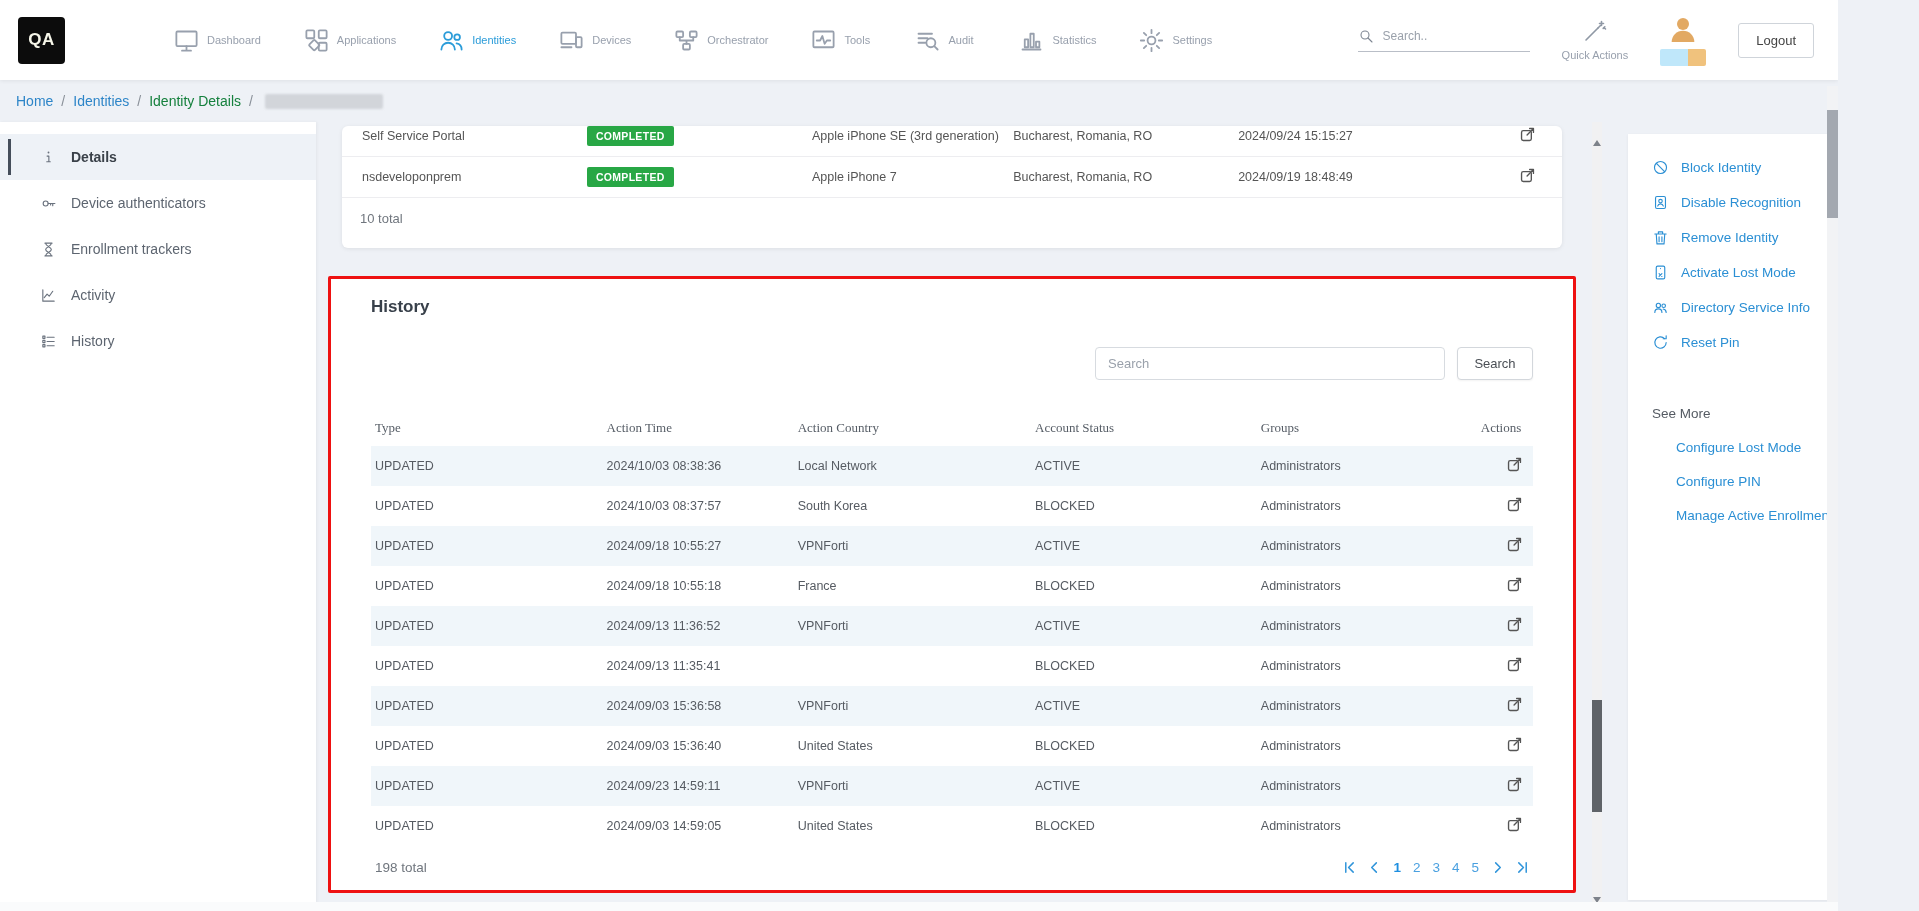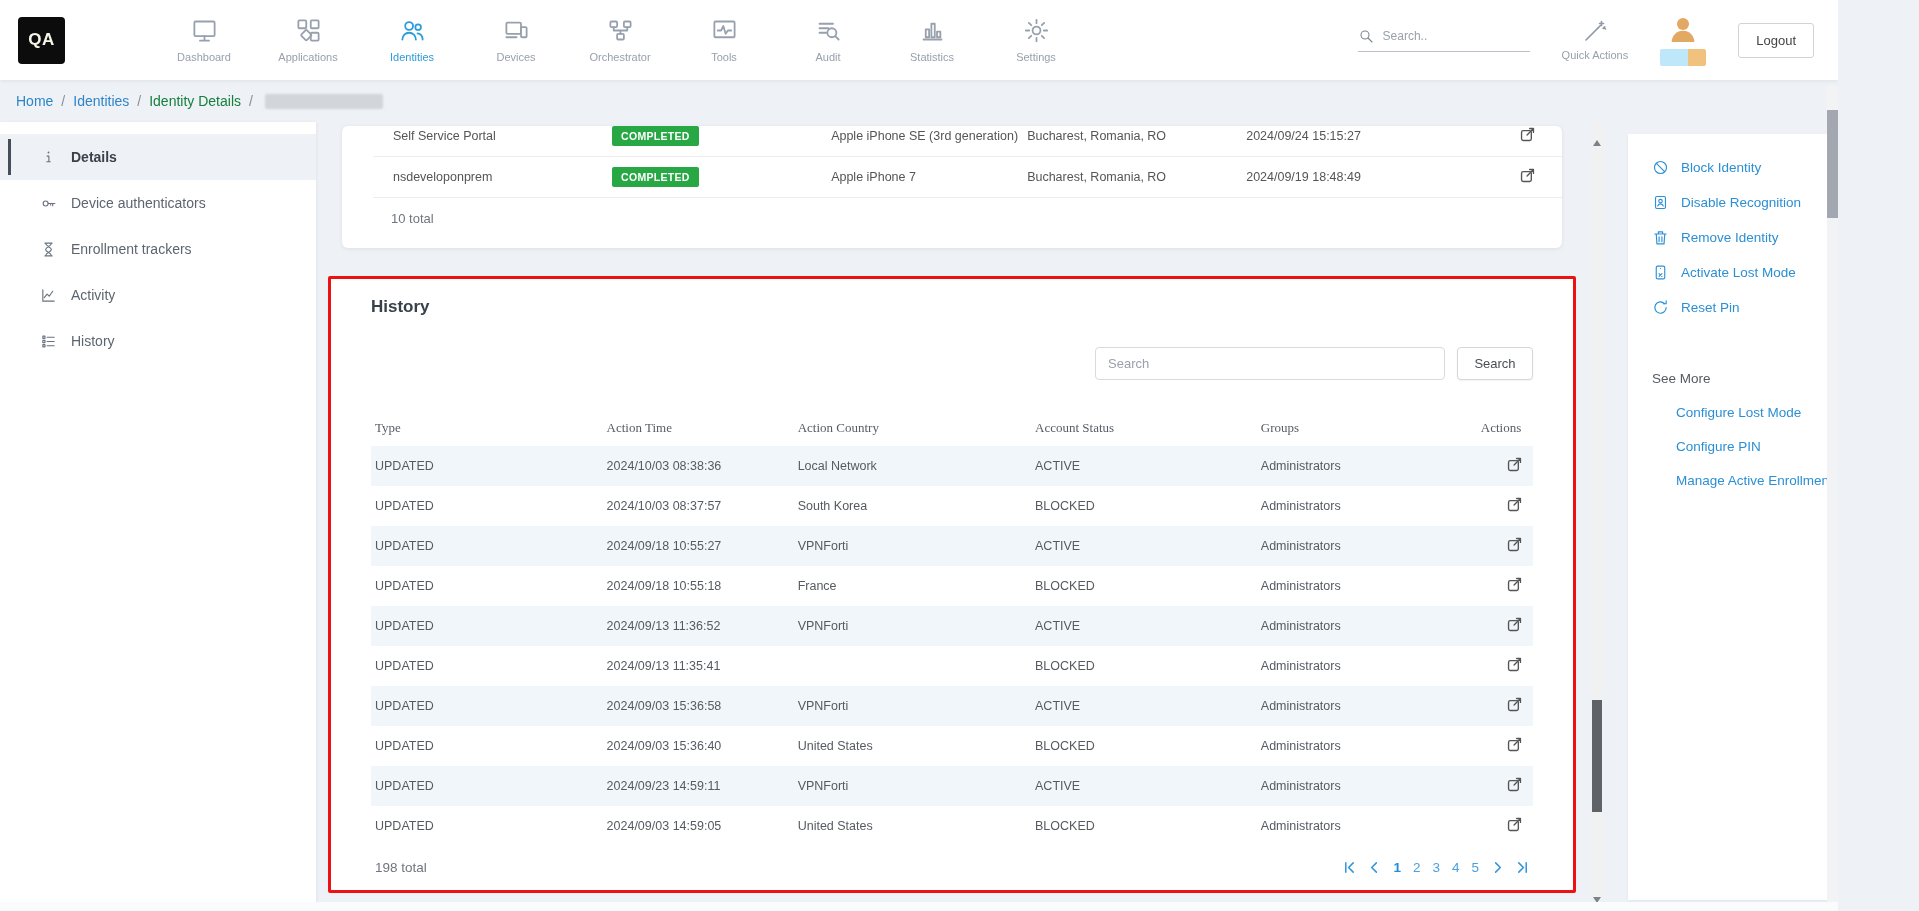--- a/index.html
+++ b/index.html
@@ -10,21 +10,21 @@
     --annotation-red:#ee1111; --flag-light-blue:#bfe7fa; --flag-tan:#f0c27d;
   }
   .screen{position:relative;width:1838px;height:911px;overflow:hidden;background:#eef1f6;}
   .icn{display:inline-block;width:18px;height:18px;color:inherit;}
   .icn svg{width:100%;height:100%;display:block;}
 
   
   .topbar{position:absolute;top:0;left:0;width:100%;height:80px;background:#fff;display:flex;align-items:center;z-index:6;box-shadow:0 1px 4px rgba(0,0,0,.07);}
   .logo{width:47px;height:47px;background:#0c0c0c;border-radius:4px;margin-left:18px;display:flex;align-items:center;justify-content:center;color:#f6f6e9;font-weight:bold;font-size:17px;letter-spacing:.5px;cursor:pointer;flex:none;}
   .topnav{display:flex;margin-left:108px;gap:42px;}
-  .nav-item{display:flex;flex-direction:column;align-items:center;gap:7px;color:#98a0ad;cursor:pointer;min-width:62px;}
+  .nav-item{display:flex;flex-direction:row;align-items:center;gap:7px;color:#98a0ad;cursor:pointer;min-width:62px;}
   .nav-item .icn{width:27px;height:27px;}
   .nav-label{font-size:11px;white-space:nowrap;}
   .nav-item.active{color:var(--accent-blue);}
   .top-right{margin-left:auto;display:flex;align-items:center;gap:32px;padding-right:24px;}
   .top-search{display:flex;align-items:center;gap:9px;border-bottom:1px solid #b9bec7;padding-bottom:7px;width:172px;color:#7d8591;}
   .top-search .icn{width:16px;height:16px;flex:none;}
   .top-search input{border:none;outline:none;background:transparent;font-size:12px;color:#555;width:134px;font-family:inherit;}
   .top-search input::placeholder{color:#9aa1ab;}
   .quick-actions{display:flex;flex-direction:column;align-items:center;gap:6px;color:#98a0ad;cursor:pointer;}
   .quick-actions .icn{width:24px;height:24px;color:#8f98a5;}
@@ -45,21 +45,21 @@
 
   
   .content{position:absolute;top:122px;left:0;width:100%;height:789px;}
   .sidebar{position:absolute;left:0;top:0;width:316px;height:782px;background:#fff;padding-top:12px;box-shadow:1px 0 3px rgba(0,0,0,.05);}
   .side-item{display:flex;align-items:center;gap:14px;height:46px;padding-left:40px;color:#5d6570;font-size:14px;cursor:pointer;position:relative;}
   .side-item .icn{width:17px;height:17px;color:#6a727e;flex:none;}
   .side-item.active{background:#eef2f7;font-weight:bold;color:#3a4149;}
   .side-item.active::before{content:"";position:absolute;left:8px;top:5px;bottom:5px;width:3px;background:#454e5b;}
 
   .main{position:absolute;left:316px;top:0;width:1274px;height:789px;padding:4px 28px 0 26px;}
-  .card{background:#fff;border-radius:6px;box-shadow:0 1px 4px rgba(0,0,0,.08);padding-left:31px;}
+  .card{background:#fff;border-radius:6px;box-shadow:0 1px 4px rgba(0,0,0,.08);}
 
   
   .sessions-card{height:122px;overflow:hidden;position:relative;}
   .sessions-clip{margin-top:-10px;}
   .session-row{display:grid;grid-template-columns:19% 19% 17% 19% 20% 6%;align-items:center;height:41px;padding:0 18px;border-bottom:1px solid #ededf0;font-size:12.5px;color:#555;}
   .badge{display:inline-block;background:var(--badge-green);color:#fff;font-size:10.5px;font-weight:bold;padding:4px 9px;border-radius:2px;letter-spacing:.3px;}
   .sessions-total{font-size:13px;color:#70767e;padding:13px 18px 0;}
 
   
   .history-card{margin:28px -14px 0;border:3px solid var(--annotation-red);border-radius:2px;box-shadow:none;padding:18px 40px 10px;height:617px;background:#fff;}
@@ -540,20 +540,31 @@
               <svg viewBox="0 0 24 24" stroke="currentColor" fill="none" stroke-width="1.6" stroke-linecap="round" stroke-linejoin="round">
                 <rect x="6" y="3" width="12" height="18" rx="2"></rect>
                 <path d="M10 13.5l4 4M14 13.5l-4 4M12 6.5h.01"></path>
               </svg>
             </span>
             <span class="ap-label">Activate Lost Mode</span>
           </div>
           <div class="ap-item">
             <span class="icn">
               <svg viewBox="0 0 24 24" stroke="currentColor" fill="none" stroke-width="1.6" stroke-linecap="round" stroke-linejoin="round">
+                <circle cx="9" cy="9" r="3"></circle>
+                <path d="M4 19c0-3 2-5 5-5s5 2 5 5"></path>
+                <circle cx="16.5" cy="9.5" r="2.5"></circle>
+                <path d="M15.8 14.2c2.5.5 4.2 2.4 4.2 4.8"></path>
+              </svg>
+            </span>
+            <span class="ap-label">Directory Service Info</span>
+          </div>
+          <div class="ap-item">
+            <span class="icn">
+              <svg viewBox="0 0 24 24" stroke="currentColor" fill="none" stroke-width="1.6" stroke-linecap="round" stroke-linejoin="round">
                 <path d="M20 12a8 8 0 1 1-2.3-5.6"></path>
                 <path d="M20 2.5v4.2h-4.2"></path>
               </svg>
             </span>
             <span class="ap-label">Reset Pin</span>
           </div>
         </div>
       <div class="see-more">See More</div>
       <div>
           <div class="sm-link">Configure Lost Mode</div>

